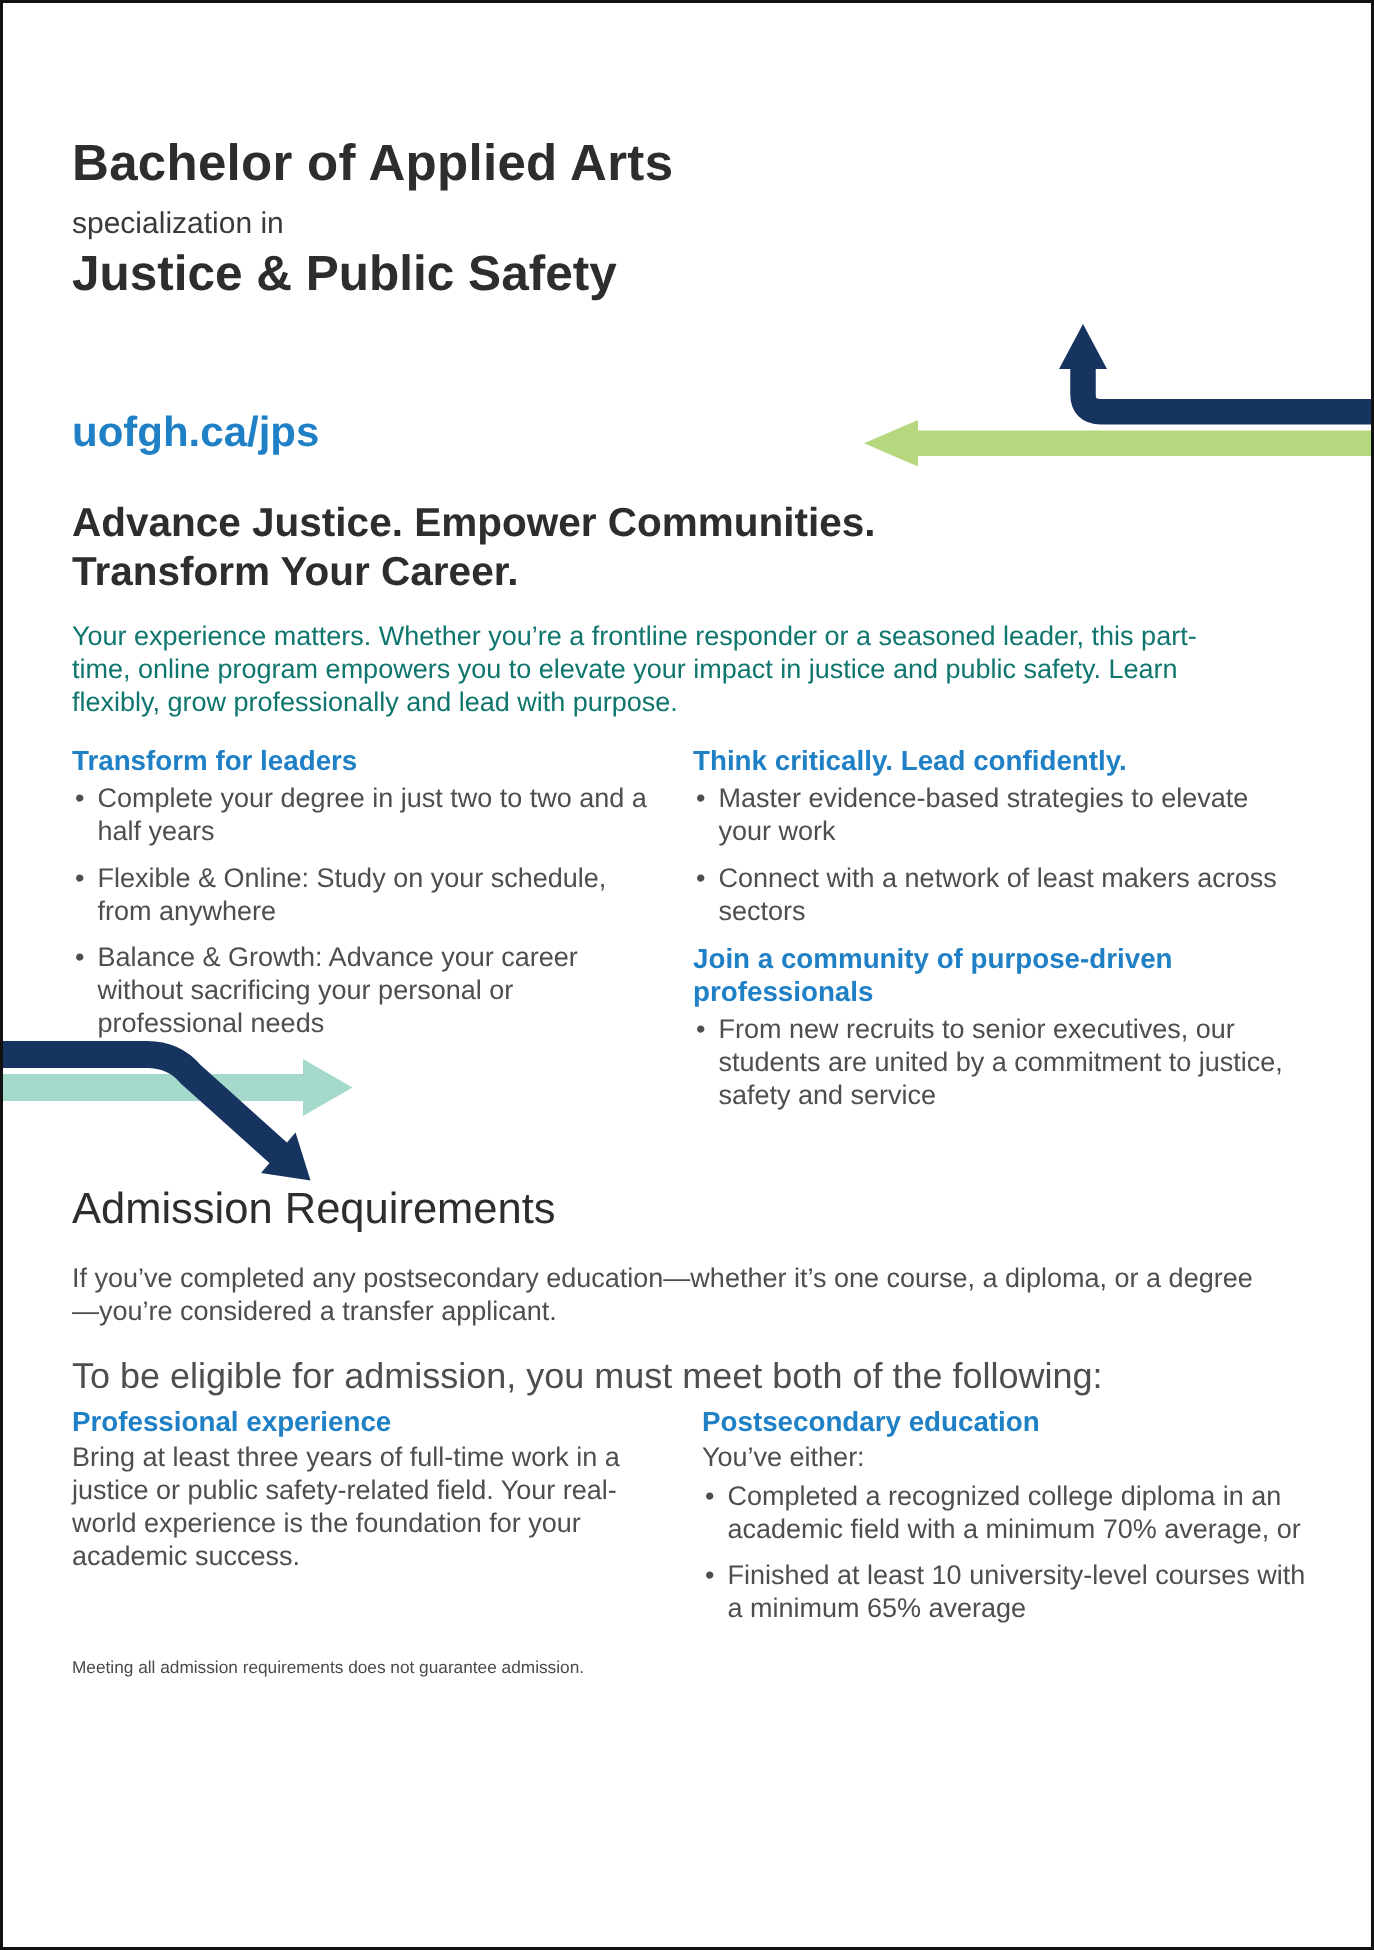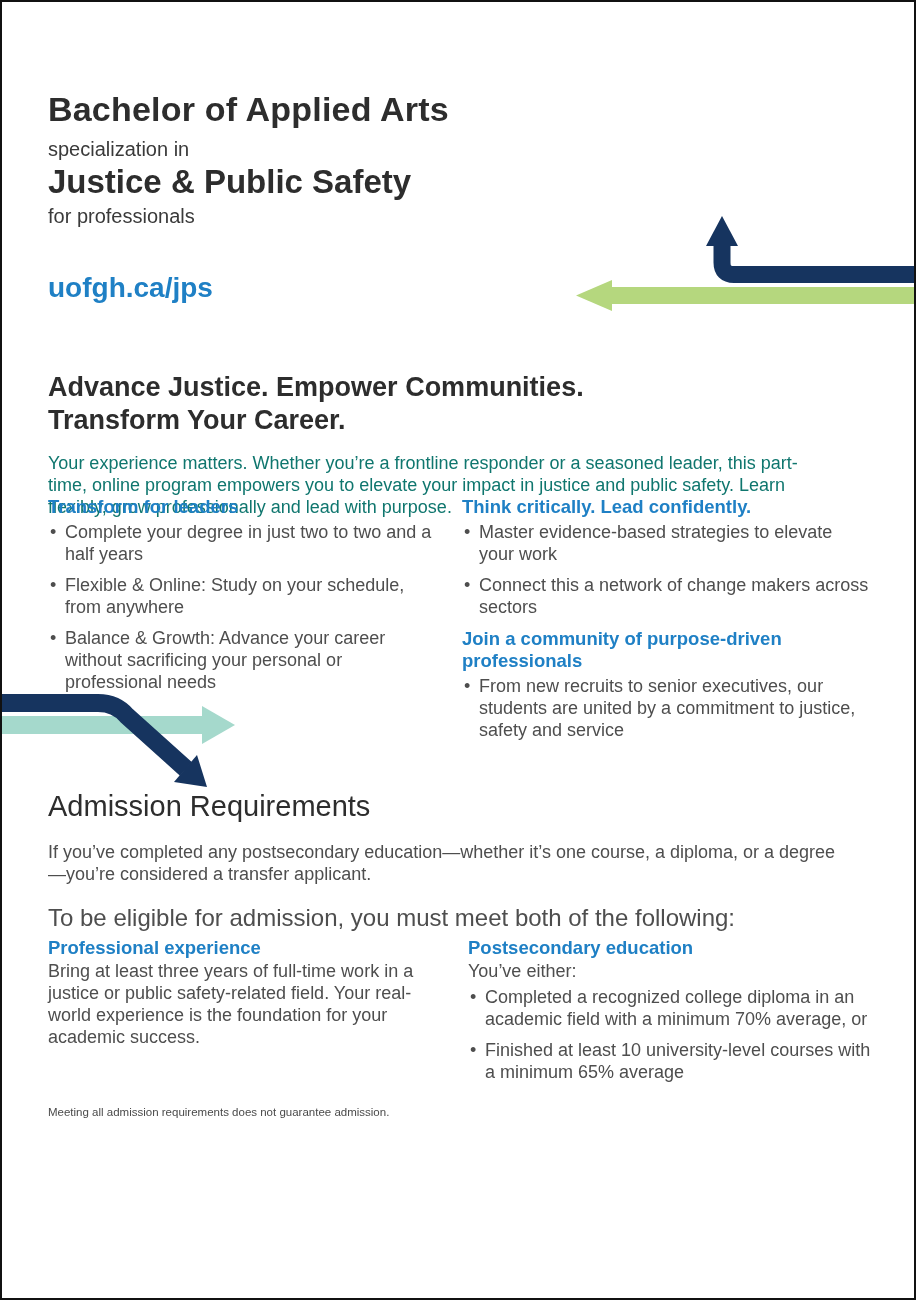--- a/index.html
+++ b/index.html
@@ -27,21 +27,21 @@
   .logo-rule { border:none; border-top:3px solid #16345f; margin:0; }
   .logo-humber { font-family:"Liberation Serif", serif; font-weight:700; color:#16345f;
                  font-size:37px; letter-spacing:2px; text-align:right; margin-top:1px; }
 
   
   .arrows-top { position:absolute; top:210px; right:0; width:346px; height:102px; }
   .arrows-mid { position:absolute; top:685px; left:0; width:240px; height:115px; }
 
   
   .intro { position:absolute; left:46px; top:330px; width:812px; }
-  .intro-heading { font-size:27px; font-weight:700; color:#2d2d2d; line-height:1.24;margin-top:39px; }
+  .intro-heading { font-size:27px; font-weight:700; color:#2d2d2d; line-height:1.24; }
   .intro-body { font-size:18px; color:#0f766e; line-height:1.22; margin-top:15px; width:770px; }
 
   
   .subhead { font-size:18.5px; font-weight:700; color:#1f80c5; line-height:1.2; }
   .bullets { list-style:none; margin-top:4px; }
   .bullets li { position:relative; padding-left:17px; font-size:18px; color:#4e4e4e;
                 line-height:1.22; margin-bottom:9px; }
   .bullets li::before { content:"\2022"; position:absolute; left:2px; color:#4e4e4e; }
   .col-body { font-size:18px; color:#4e4e4e; line-height:1.22; margin-top:2px; }
 
@@ -63,21 +63,20 @@
 </style>
 </head>
 <body>
 
 <div class="page">
 
   <div class="title-block">
     <div class="degree-title">Bachelor of Applied Arts</div>
     <div class="spec-label">specialization in</div>
     <div class="spec-name">Justice &amp; Public Safety</div>
-    <div class="audience">for professionals</div>
   </div>
   <div class="url">uofgh.ca/jps</div>
 
 
   <div class="arrows-top">
     <svg width="346" height="102" viewBox="0 0 346 102">
       <path d="M346,62.5 H166 Q154,62.5 154,50.5 V32" fill="none" stroke="#16345f" stroke-width="17"></path>
       <polygon points="138,34 170,34 154,4" fill="#16345f"></polygon>
       <rect x="42" y="75" width="304" height="17" fill="#b5d77e"></rect>
       <polygon points="44,68 44,99 8,83.5" fill="#b5d77e"></polygon>
@@ -97,21 +96,21 @@
     <ul class="bullets">
       <li>Complete your degree in just two to two and a half years</li>
       <li>Flexible &amp; Online: Study on your schedule, from anywhere</li>
       <li>Balance &amp; Growth: Advance your career without sacrificing your personal or professional needs</li>
     </ul>
   </div>
   <div class="benefits-right">
     <div class="subhead">Think critically. Lead confidently.</div>
     <ul class="bullets">
       <li>Master evidence-based strategies to elevate your work</li>
-      <li>Connect this a network of change makers across sectors</li>
+      <li>Connect with a network of least makers across sectors</li>
     </ul>
     <div class="subhead subhead2">Join a community of purpose-driven professionals</div>
     <ul class="bullets">
       <li>From new recruits to senior executives, our students are united by a commitment to justice, safety and service</li>
     </ul>
   </div>
 
   <div class="arrows-mid">
     <svg width="240" height="115" viewBox="0 0 240 115">
       <rect x="0" y="29" width="202" height="18" fill="#a5d9cc"></rect>

